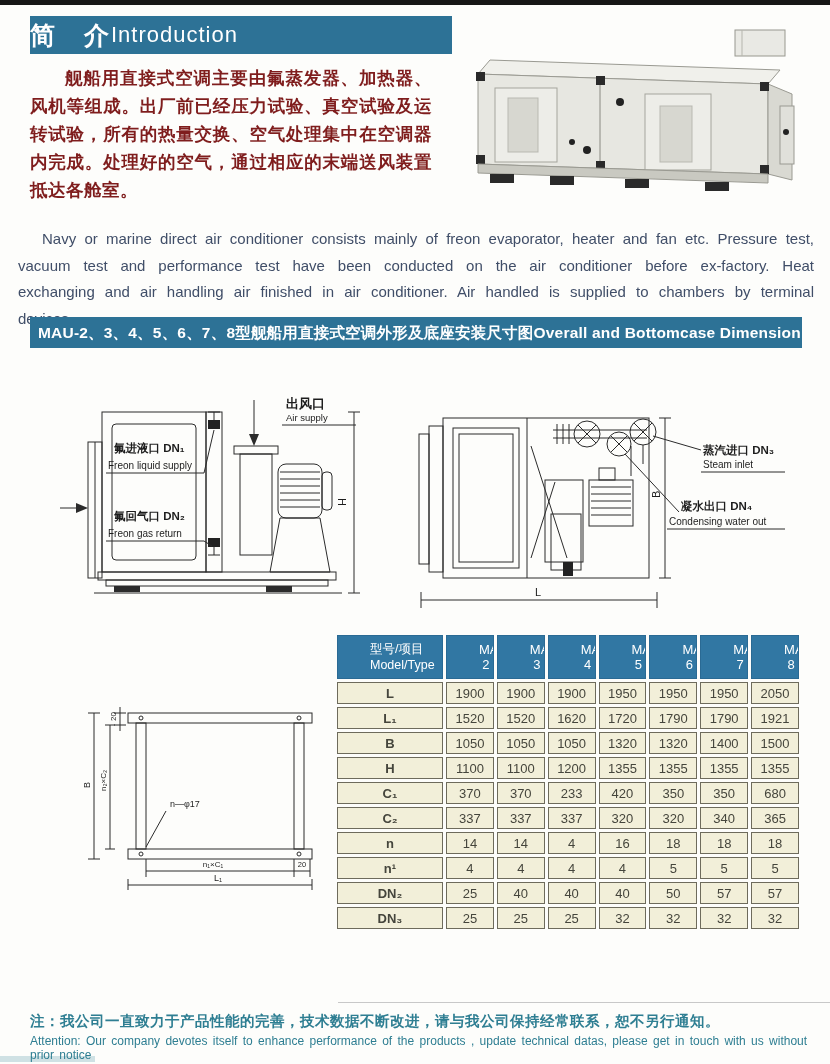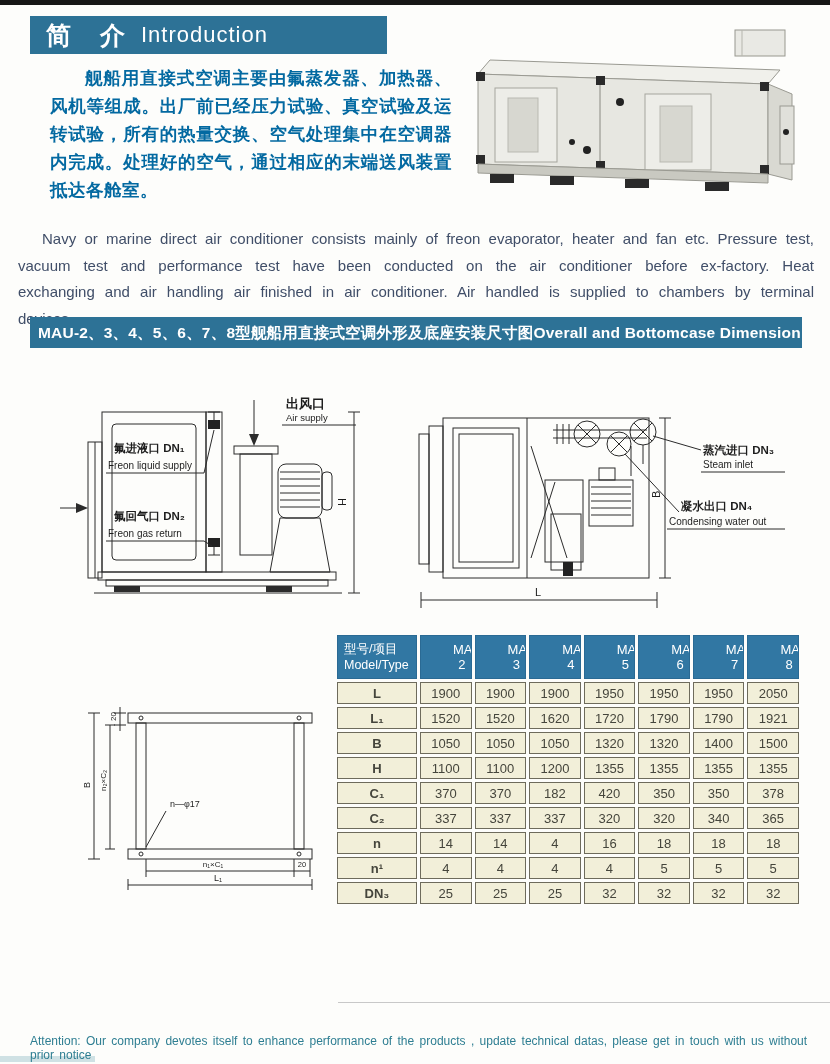--- a/index.html
+++ b/index.html
@@ -1,39 +1,39 @@
 <!DOCTYPE html>
 <html><head>
 <meta charset="utf-8">
 <style>
   html,body{margin:0;padding:0;background:#e8e8e8;}
   .page{position:relative;width:830px;height:1064px;background:#fdfdfb;overflow:hidden;
         font-family:"Liberation Sans","DejaVu Sans",sans-serif;}
   .top-strip{position:absolute;left:0;top:0;width:830px;height:5px;background:#161616;}
   .banner{position:absolute;background:#2d7296;color:#ffffff;}
-  .banner1{left:30px;top:16px;width:357px;height:38px;display:flex;align-items:center;padding-left:16px;box-sizing:border-box;}
+  .banner1{left:30px;top:16px;width:422px;height:38px;display:flex;align-items:center;box-sizing:border-box;}
   .banner1 .zh{font-size:25px;font-weight:bold;letter-spacing:2px;}
-  .banner1 .en{font-size:22px;margin-left:14px;letter-spacing:1px;}
+  .banner1 .en{font-size:22px;letter-spacing:1px;}
   .banner2{left:30px;top:317px;width:772px;height:31px;line-height:31px;font-size:15.5px;
            padding-left:8px;box-sizing:border-box;white-space:nowrap;overflow:hidden;font-weight:bold;letter-spacing:.2px;}
   .intro-zh{position:absolute;left:30px;top:64px;width:402px;font-size:17.5px;line-height:28px;
-            color:#0369a1;text-align:justify;text-indent:2em;font-weight:bold;letter-spacing:.5px;margin-left:20px;}
+            color:#7f1d1d;text-align:justify;text-indent:2em;font-weight:bold;letter-spacing:.5px;}
   .photo{position:absolute;left:450px;top:22px;}
   .intro-en{position:absolute;left:18px;top:226px;width:796px;font-size:15px;line-height:26.5px;
             color:#404e68;text-align:justify;text-indent:24px;word-spacing:3px;}
   .diag{position:absolute;}
   .diag .ln{stroke:#2b2b2b;stroke-width:1;fill:none;}
   .diag text{fill:#1d1d1d;font-family:"Liberation Sans","DejaVu Sans",sans-serif;}
   .diag .zh{font-weight:bold;}
   .tblwrap{position:absolute;left:334px;top:632px;}
   table.dims{border-collapse:separate;border-spacing:3px;width:468px;table-layout:fixed;}
   table.dims th,table.dims td{border:1px solid #6e6b5c;background:#f2efd9;text-align:center;
       font-size:13px;color:#45453c;height:20px;padding:0;overflow:hidden;}
   table.dims thead th{background:#3177a3;color:#ffffff;border-color:#2a6a94;height:42px;font-weight:normal;padding-left:32px;}
-  table.dims thead th.corner{font-size:12.5px;line-height:1.3;text-align:left;padding-left:6px;}
+  table.dims thead th.corner{font-size:12.5px;line-height:1.3;text-align:left;}
   table.dims thead th:first-child{width:72px;}
   .divider{position:absolute;left:338px;top:1002px;width:492px;height:1px;background:#c8c8c8;}
   .note-zh{position:absolute;left:30px;top:1012px;font-size:14.5px;color:#2e7e92;font-weight:bold;letter-spacing:.5px;}
   .note-en{position:absolute;left:30px;top:1034px;font-size:12px;color:#2e7e92;word-spacing:2px;}
   .edge-artifact{position:absolute;left:0;top:1056px;width:95px;height:6px;background:rgba(46,126,146,.22);}
 </style>
 </head>
 <body>
 
 <div class="page">
@@ -271,25 +271,25 @@
             <td>1200</td>
             <td>1355</td>
             <td>1355</td>
             <td>1355</td>
             <td>1355</td>
           </tr>
           <tr>
             <th>C₁</th>
             <td>370</td>
             <td>370</td>
-            <td>182</td>
+            <td>233</td>
             <td>420</td>
             <td>350</td>
             <td>350</td>
-            <td>378</td>
+            <td>680</td>
           </tr>
           <tr>
             <th>C₂</th>
             <td>337</td>
             <td>337</td>
             <td>337</td>
             <td>320</td>
             <td>320</td>
             <td>340</td>
             <td>365</td>
@@ -308,29 +308,40 @@
             <th>n¹</th>
             <td>4</td>
             <td>4</td>
             <td>4</td>
             <td>4</td>
             <td>5</td>
             <td>5</td>
             <td>5</td>
           </tr>
           <tr>
+            <th>DN₂</th>
+            <td>25</td>
+            <td>40</td>
+            <td>40</td>
+            <td>40</td>
+            <td>50</td>
+            <td>57</td>
+            <td>57</td>
+          </tr>
+          <tr>
             <th>DN₃</th>
             <td>25</td>
             <td>25</td>
             <td>25</td>
             <td>32</td>
             <td>32</td>
             <td>32</td>
             <td>32</td>
           </tr>
         </tbody>
     </table>
   </div>
 
   <div class="divider"></div>
+  <div class="note-zh">注：我公司一直致力于产品性能的完善，技术数据不断改进，请与我公司保持经常联系，恕不另行通知。</div>
   <div class="note-en">Attention: Our company devotes itself to enhance performance of the products , update technical datas, please get in touch with us without prior notice</div>
   <div class="edge-artifact"></div>
 </div>
 
 </body></html>

